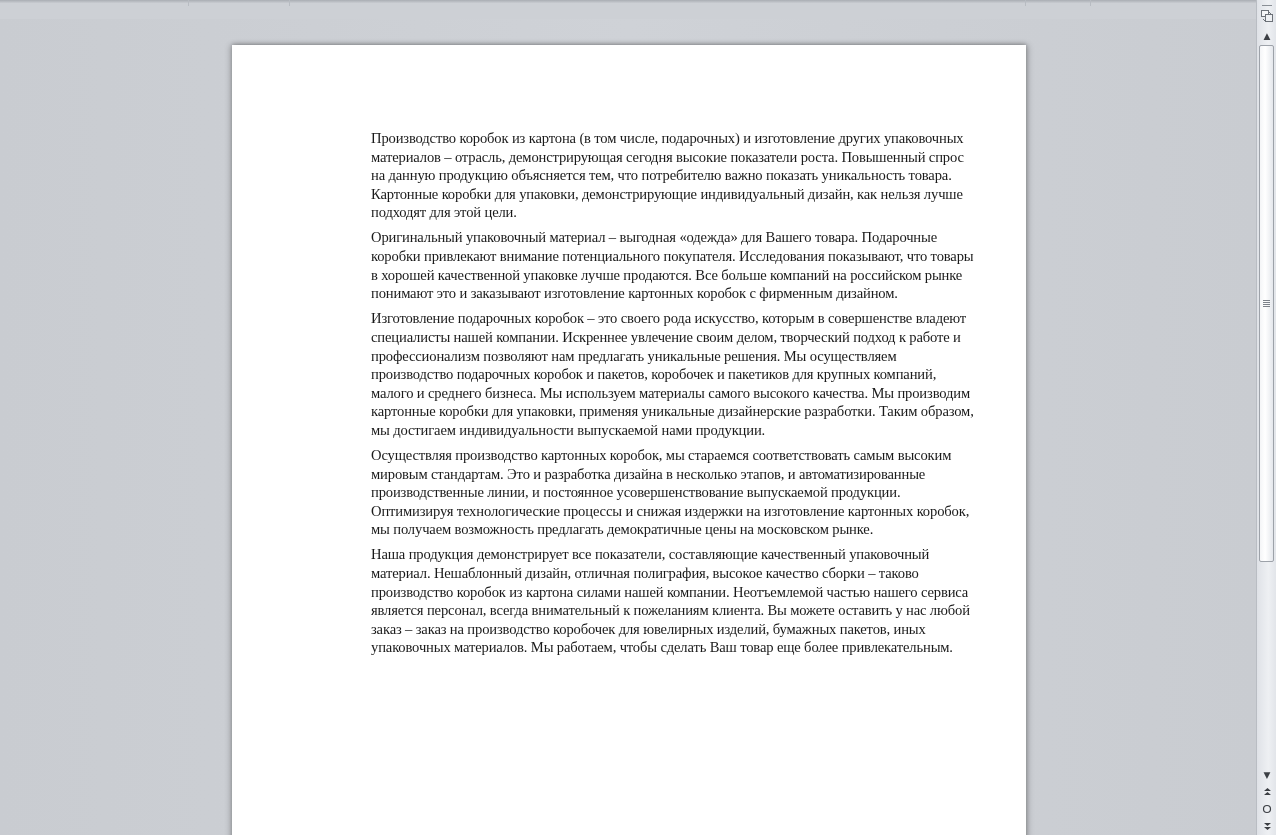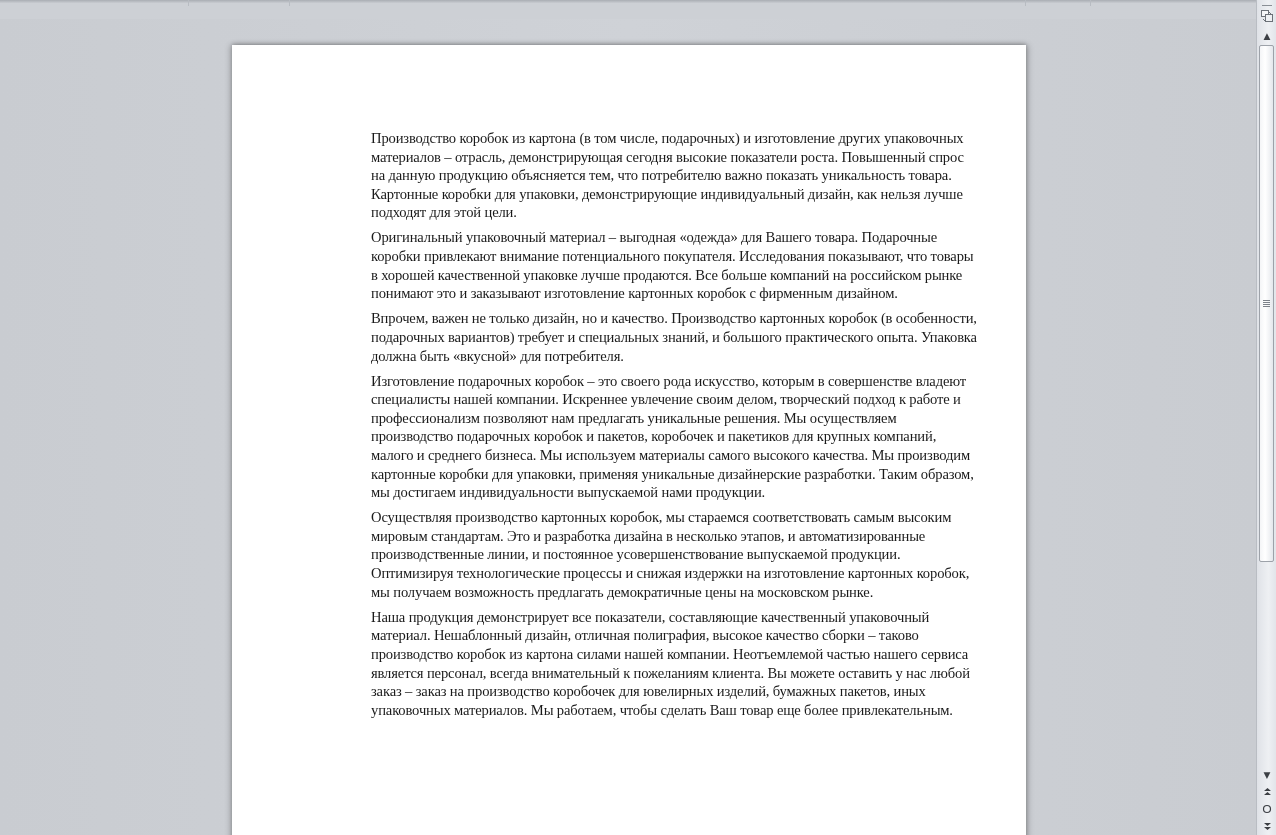--- a/index.html
+++ b/index.html
@@ -78,21 +78,20 @@
   <span class="tick" style="left:289px"></span>
   <span class="tick" style="left:1025px"></span>
   <span class="tick" style="left:1090px"></span>
 </div>
 
 <div class="workspace">
   <div class="page">
     <div class="page-text">
       <p>Производство коробок из картона (в том числе, подарочных) и изготовление других упаковочных материалов – отрасль, демонстрирующая сегодня высокие показатели роста. Повышенный спрос на данную продукцию объясняется тем, что потребителю важно показать уникальность товара. Картонные коробки для упаковки, демонстрирующие индивидуальный дизайн, как нельзя лучше подходят для этой цели.</p>
       <p>Оригинальный упаковочный материал – выгодная «одежда» для Вашего товара. Подарочные коробки привлекают внимание потенциального покупателя. Исследования показывают, что товары в хорошей качественной упаковке лучше продаются. Все больше компаний на российском рынке понимают это и заказывают изготовление картонных коробок с фирменным дизайном.</p>
-      <p>Впрочем, важен не только дизайн, но и качество. Производство картонных коробок (в особенности, подарочных вариантов) требует и специальных знаний, и большого практического опыта. Упаковка должна быть «вкусной» для потребителя.</p>
       <p>Изготовление подарочных коробок – это своего рода искусство, которым в совершенстве владеют специалисты нашей компании. Искреннее увлечение своим делом, творческий подход к работе и профессионализм позволяют нам предлагать уникальные решения. Мы осуществляем производство подарочных коробок и пакетов, коробочек и пакетиков для крупных компаний, малого и среднего бизнеса. Мы используем материалы самого высокого качества. Мы производим картонные коробки для упаковки, применяя уникальные дизайнерские разработки. Таким образом, мы достигаем индивидуальности выпускаемой нами продукции.</p>
       <p>Осуществляя производство картонных коробок, мы стараемся соответствовать самым высоким мировым стандартам. Это и разработка дизайна в несколько этапов, и автоматизированные производственные линии, и постоянное усовершенствование выпускаемой продукции. Оптимизируя технологические процессы и снижая издержки на изготовление картонных коробок, мы получаем возможность предлагать демократичные цены на московском рынке.</p>
       <p>Наша продукция демонстрирует все показатели, составляющие качественный упаковочный материал. Нешаблонный дизайн, отличная полиграфия, высокое качество сборки – таково производство коробок из картона силами нашей компании. Неотъемлемой частью нашего сервиса является персонал, всегда внимательный к пожеланиям клиента. Вы можете оставить у нас любой заказ – заказ на производство коробочек для ювелирных изделий, бумажных пакетов, иных упаковочных материалов. Мы работаем, чтобы сделать Ваш товар еще более привлекательным.</p>
     </div>
   </div>
 </div>
 
 <div class="vscroll">
   <div class="ruler-toggle">
     <span class="bar"></span>

